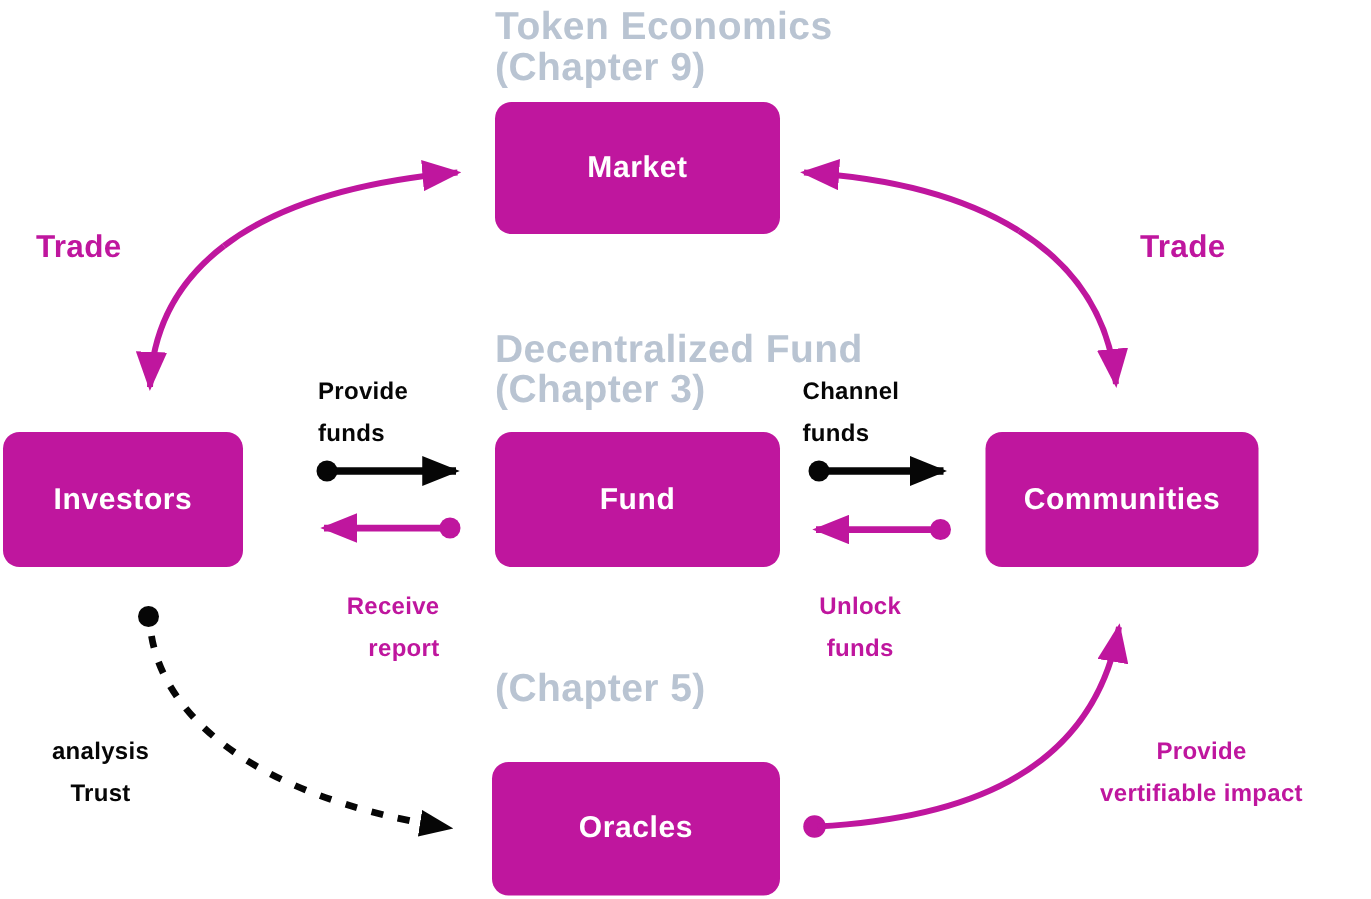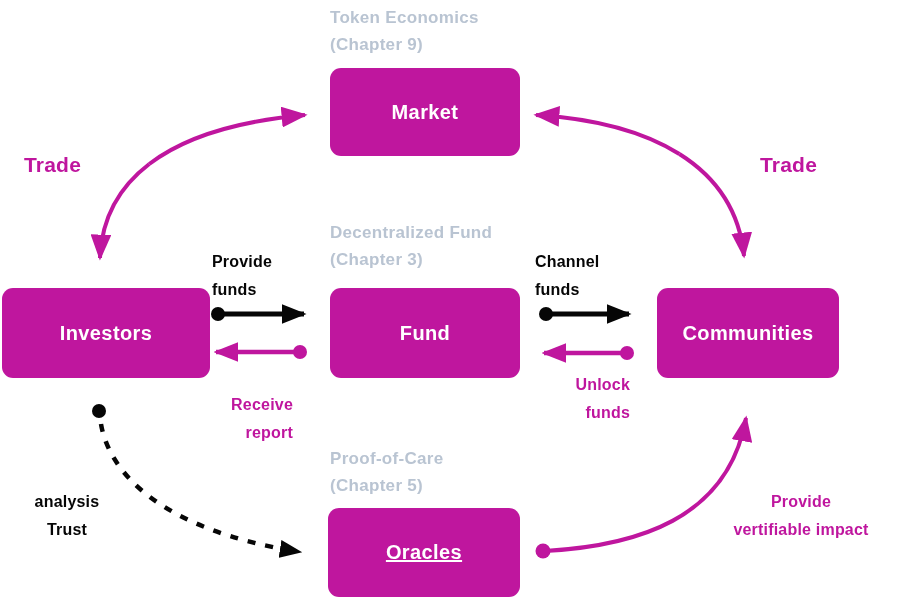--- a/index.html
+++ b/index.html
@@ -19,46 +19,46 @@
   .arrows{position:absolute;left:0;top:0;width:914px;height:599px;}
   .node{
     position:absolute;
     background:var(--magenta);
     color:#fff;
     border-radius:11px;
     display:flex;align-items:center;justify-content:center;
     font-size:20px;font-weight:700;letter-spacing:0.4px;
   }
   .node-market{left:330px;top:68px;width:190px;height:88px;}
-  .node-investors{left:2px;top:288px;width:208px;height:90px;}
+  .node-investors{left:2px;top:288px;width:160px;height:90px;}
   .node-fund{left:330px;top:288px;width:190px;height:90px;}
   .node-communities{left:657px;top:288px;width:182px;height:90px;}
-  .node-oracles{left:328px;top:508px;width:192px;height:89px;text-decoration:underline;}
+  .node-oracles{left:328px;top:508px;width:192px;height:89px;}
   .section-title{
     position:absolute;
     color:var(--gray);
-    font-size:17px;font-weight:700;line-height:27px;letter-spacing:0.3px;
+    font-size:26px;font-weight:700;line-height:27px;letter-spacing:0.3px;
   }
   .section-title span{display:block;}
   .title-token{left:330px;top:4px;}
   .title-fund{left:330px;top:219px;}
   .title-care{left:330px;top:445px;}
   .edge-label{
     position:absolute;
     font-size:16px;font-weight:700;line-height:28px;letter-spacing:0.2px;
     color:var(--ink);
   }
   .edge-label span{display:block;}
   .magenta-text{color:var(--magenta);}
   .lbl-trade-left{left:24px;top:151px;font-size:21px;}
   .lbl-trade-right{left:760px;top:151px;font-size:21px;}
   .lbl-provide-funds{left:212px;top:248px;text-align:left;}
   .lbl-receive-report{left:180px;top:391px;width:113px;text-align:right;}
   .lbl-channel-funds{left:535px;top:248px;text-align:left;}
-  .lbl-unlock-funds{left:517px;top:371px;width:113px;text-align:right;}
+  .lbl-unlock-funds{left:517px;top:391px;width:113px;text-align:center;}
   .lbl-trust-analysis{left:8px;top:488px;width:118px;text-align:center;}
   .lbl-provide-impact{left:688px;top:488px;width:226px;text-align:center;}
 </style>
 </head>
 <body>
 
 <div class="canvas">
 
   <svg class="arrows" viewBox="0 0 914 599" xmlns="http://www.w3.org/2000/svg">
     <defs>
@@ -116,21 +116,20 @@
 
   <div class="section-title title-token">
     <span>Token Economics</span>
     <span>(Chapter 9)</span>
   </div>
   <div class="section-title title-fund">
     <span>Decentralized Fund</span>
     <span>(Chapter 3)</span>
   </div>
   <div class="section-title title-care">
-    <span>Proof-of-Care</span>
     <span>(Chapter 5)</span>
   </div>
 
   <div class="node node-market">Market</div>
   <div class="node node-investors">Investors</div>
   <div class="node node-fund">Fund</div>
   <div class="node node-communities">Communities</div>
   <div class="node node-oracles">Oracles</div>
 
   <div class="edge-label magenta-text lbl-trade-left">Trade</div>

